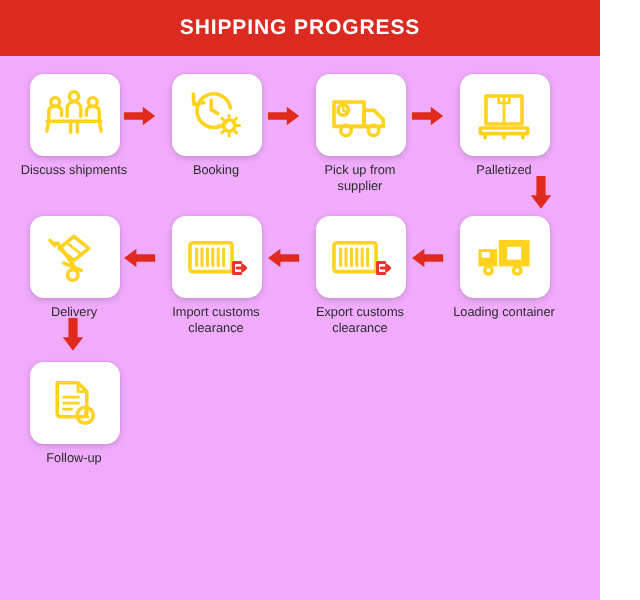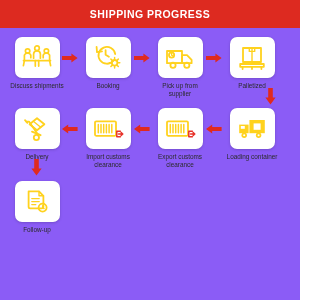--- a/index.html
+++ b/index.html
@@ -12,21 +12,21 @@
     overflow: hidden;
     background: #ffffff;
     font-family: "Liberation Sans", sans-serif;
     -webkit-font-smoothing: antialiased;
   }
 
   #page {
     position: relative;
     width: 300px;
     height: 300px;
-    background: #8b5cf6;
+    background: #f0abfc;
     padding-left: 21px;
   }
 
   
   .header-bar {
     position: absolute;
     left: 0;
     top: 0;
     width: 300px;
     height: 28px;

